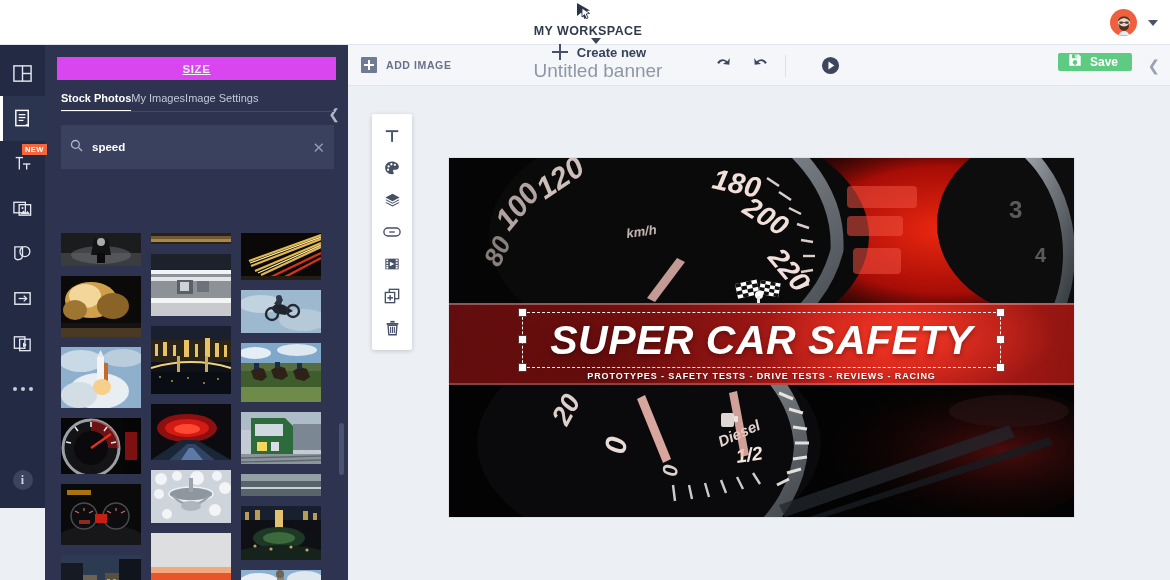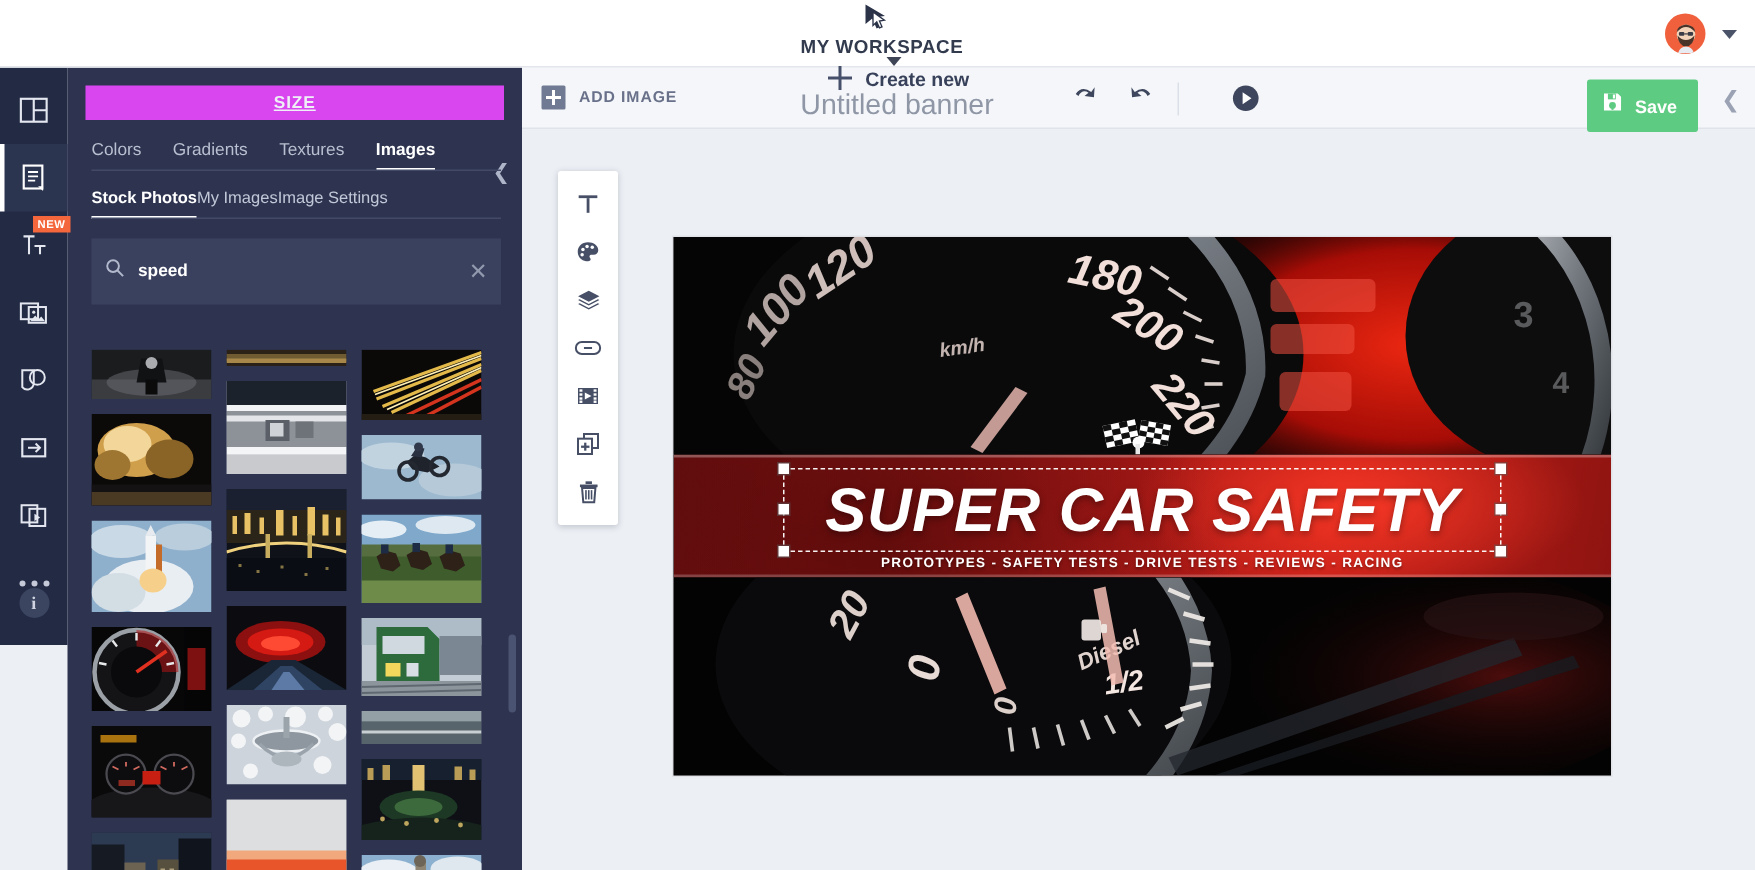--- a/index.html
+++ b/index.html
@@ -62,21 +62,21 @@
   }
   .av-face { position:absolute; left:50%; top:5px; transform:translateX(-50%); }
   .av-caret {
     margin-left: 11px; width:0;height:0;
     border-left:5px solid transparent;border-right:5px solid transparent;
     border-top:6px solid #4a5368;
   }
 
   
   .rail {
-    position: absolute; left: 0; top: 45px; width: 45px; height: 385px;
+    position: absolute; left: 0; top: 45px; width: 45px; height: 463px;
     background: #222a44; z-index: 30;
   }
   .rail-item {
     position: relative; width: 45px; height: 45px;
     display:flex; align-items:center; justify-content:center; cursor:pointer;
   }
   .rail-item.active { background: #2c3550; }
   .rail-item.active:before {
     content:''; position:absolute; left:0; top:0; bottom:0; width:3px; background:#ffffff;
   }
@@ -182,21 +182,21 @@
   .addimg-ico:before{left:7px;top:3px;width:2px;height:10px;}
   .addimg-ico:after{top:7px;left:3px;height:2px;width:10px;}
   .add-image-label {
     font-size:10.5px;font-weight:bold;color:#69718a;letter-spacing:0.6px;
   }
   .hist { position:absolute; left:366px; top:0; height:41px; display:flex; align-items:center; gap:20px;}
   .hist span { cursor:pointer; display:block; }
   .vdiv { position:absolute; left:437px; top:10px; width:1px; height:22px; background:#dbdfe7; }
   .play-btn { position:absolute; left:473px; top:0; height:41px; display:flex; align-items:center; cursor:pointer;}
   .save-btn {
-    position:absolute; right:38px; top:8px; height:35px; background:#5ecb83;
+    position:absolute; right:38px; top:8px; height:18px; background:#5ecb83;
     display:flex; align-items:center; padding: 0 14px 0 10px; cursor:pointer; border-radius:2px;
   }
   .save-btn .fl { margin-right:8px; display:block; }
   .save-label { font-size:12px; color:#ffffff; font-weight:bold; }
   .right-collapse {
     position:absolute; right:10px; top:0; height:41px; display:flex;
     align-items:center; color:#9aa2b4; font-size:15px; cursor:pointer;
   }
 
   
@@ -381,27 +381,20 @@
     </div>
   </div>
 
   <div class="panel">
 
     <div class="seg-row">
       <div class="seg off">SIZE</div>
     </div>
     <div class="panel-collapse">❮</div>
 
-    <div class="cat-row">
-      <div class="cat">Colors</div>
-      <div class="cat">Gradients</div>
-      <div class="cat">Textures</div>
-      <div class="cat on">Images</div>
-      <div class="cat-sep"></div>
-    </div>
 
     <div class="sub-row">
       <div class="sub on">Stock Photos</div>
       <div class="sub">My Images</div>
       <div class="sub">Image Settings</div>
       <div class="sub-sep"></div>
     </div>
 
     <div class="search-box">
       <span class="mag">

